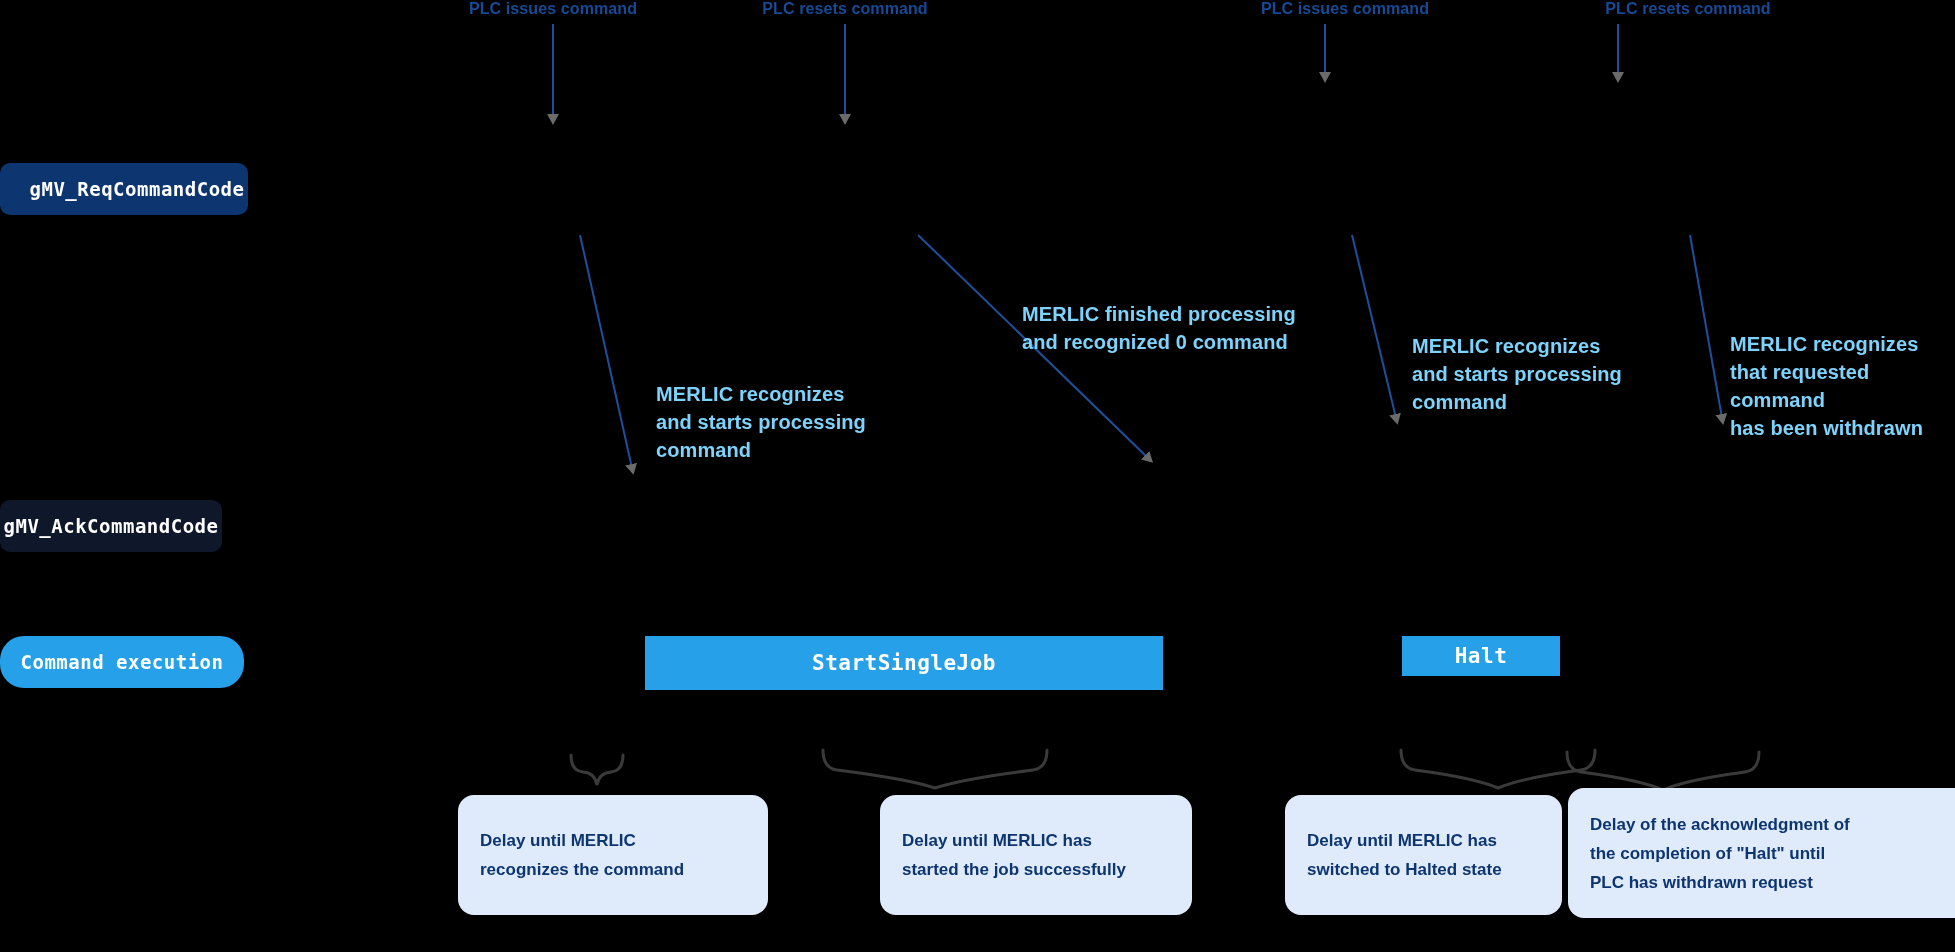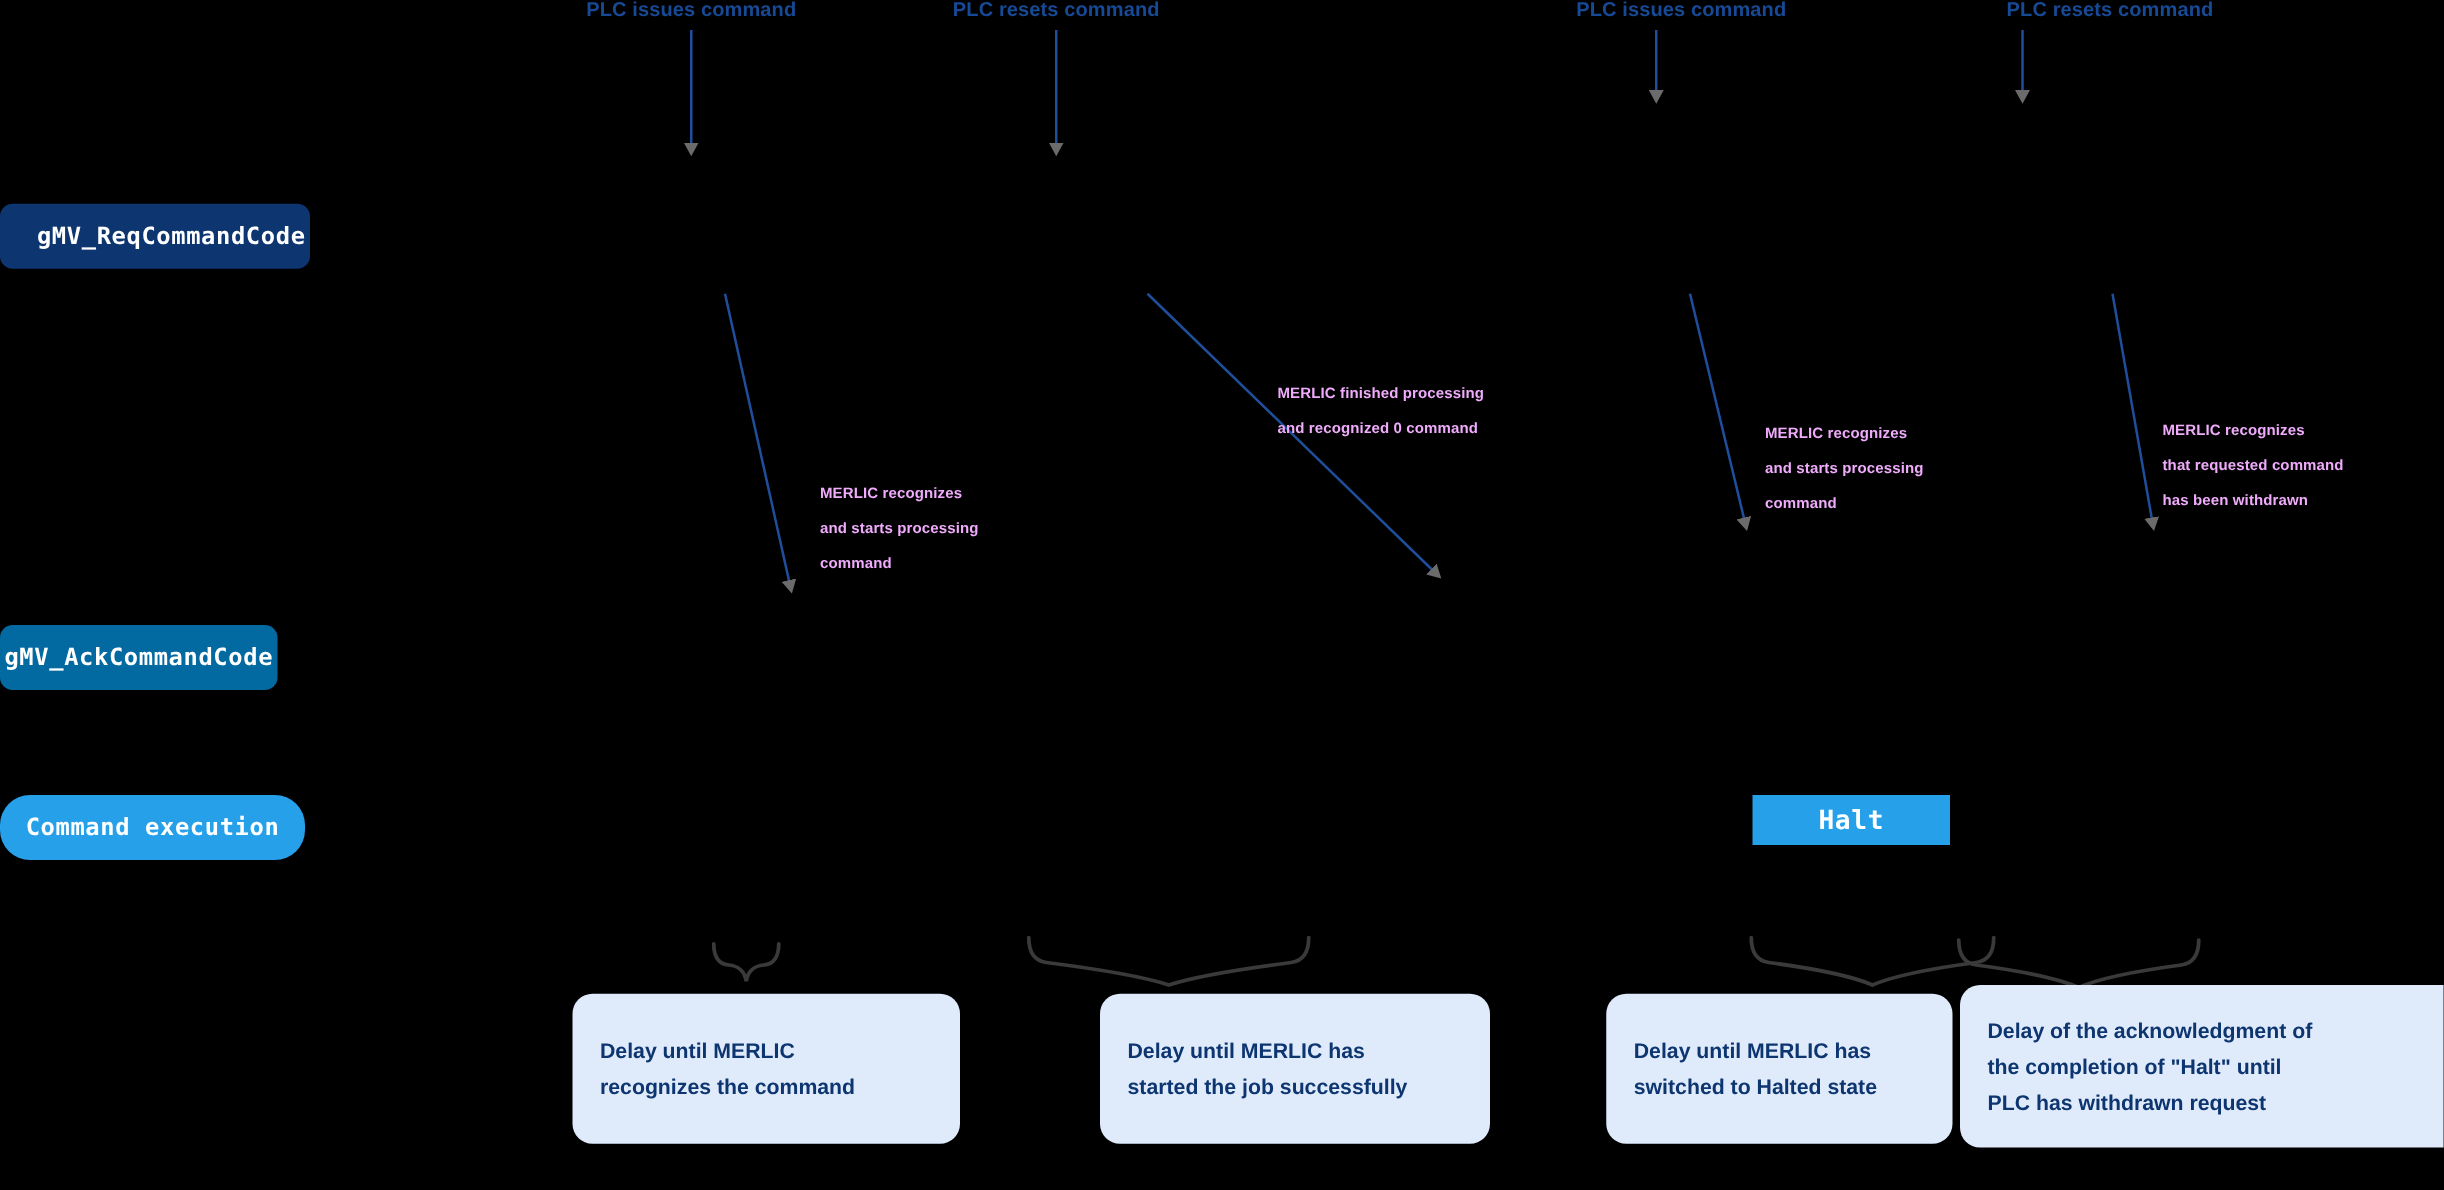--- a/index.html
+++ b/index.html
@@ -42,21 +42,21 @@
     width: 222px; height: 52px;
     background: #0d3570;
     font-size: 19px;
     border-top-right-radius: 10px;
     border-bottom-right-radius: 10px;
     padding-left: 26px;
   }
   .pill-ack {
     left: 0px; top: 500px;
     width: 222px; height: 52px;
-    background: #0369a1;
+    background: #0f172a;
     font-size: 19px;
   }
   .pill-exec {
     left: 0px; top: 636px;
     width: 244px; height: 52px;
     background: #27a0ea;
     font-size: 19px;
     border-radius: 24px;
   }
 
@@ -84,23 +84,23 @@
     font-weight: 700;
     font-size: 16px;
     white-space: nowrap;
     transform: translateX(-50%);
     letter-spacing: 0.1px;
   }
 
   
   .annot {
     position: absolute;
-    color: #f0abfc;
+    color: #7dd3fc;
     font-weight: 700;
-    font-size: 12px;
+    font-size: 20px;
     line-height: 28px;
     white-space: pre-line;
     letter-spacing: 0.1px;
   }
 
   
   .callout {
     position: absolute;
     background: #dfeafb;
     border-radius: 16px;
@@ -151,20 +151,21 @@
 
   <div class="event-label" style="left:553px; top:0px;">PLC issues command</div>
   <div class="event-label" style="left:845px; top:0px;">PLC resets command</div>
   <div class="event-label" style="left:1345px; top:0px;">PLC issues command</div>
   <div class="event-label" style="left:1688px; top:0px;">PLC resets command</div>
 
   <div class="signal-pill pill-req">gMV_ReqCommandCode</div>
   <div class="signal-pill pill-ack">gMV_AckCommandCode</div>
   <div class="signal-pill pill-exec">Command execution</div>
 
+  <div class="exec-bar bar-job">StartSingleJob</div>
   <div class="exec-bar bar-halt">Halt</div>
 
   <div class="annot" style="left:656px; top:380px;">MERLIC recognizes
 and starts processing
 command</div>
   <div class="annot" style="left:1022px; top:300px;">MERLIC finished processing
 and recognized 0 command</div>
   <div class="annot" style="left:1412px; top:332px;">MERLIC recognizes
 and starts processing
 command</div>

